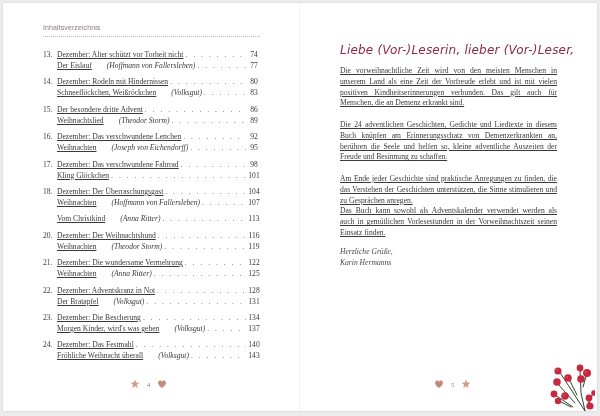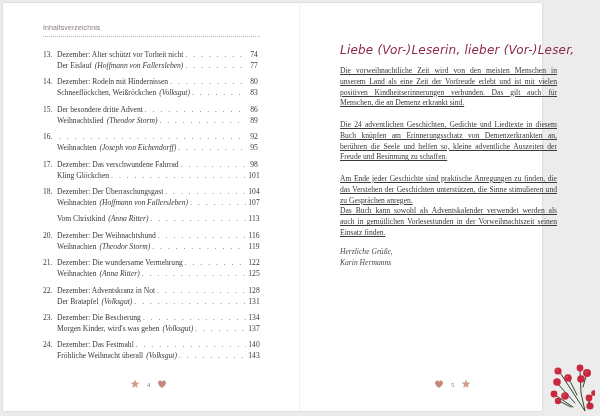--- a/index.html
+++ b/index.html
@@ -3,21 +3,21 @@
   <meta charset="utf-8">
   <style>
     * { margin: 0; padding: 0; box-sizing: border-box; }
     html, body {
       width: 600px; height: 416px; overflow: hidden;
       background: #ececec;
       font-family: "Liberation Serif", "DejaVu Serif", serif;
     }
     .spread {
       position: absolute; left: 3px; top: 3px;
-      width: 539px; height: 408px;
+      width: 594px; height: 408px;
       background: #ffffff;
       box-shadow: 0 0 2px rgba(0,0,0,0.15);
     }
     .page {
       position: absolute; top: 0; height: 408px;
     }
     .page.left { left: 0; width: 297px; border-right: 1px solid #f2f2f2; }
     .page.right { left: 297px; width: 297px; }
 
     
@@ -34,22 +34,22 @@
       position: absolute; left: 40px; top: 46px; width: 217px;
     }
     .toc-group { margin-bottom: 5.4px; }
     .toc-line {
       display: flex; align-items: baseline;
       font-size: 7.6px; line-height: 11px; color: #3a3a3a;
       white-space: nowrap;
     }
     .toc-line .num { width: 14px; flex: none; }
     .toc-line .indent { width: 14px; flex: none; }
-    .toc-line .title { flex: none; }
-    .toc-line .author { font-style: italic; margin-left: 3px; flex: none; }
+    .toc-line .title { flex: none; text-decoration: underline; }
+    .toc-line .author { font-style: italic; margin-left: 15px; flex: none; }
     .toc-line .dots {
       flex: 1 1 auto; overflow: hidden; margin: 0 2px;
       color: #555; letter-spacing: 2px;
     }
     .toc-line .dots::before {
       content: ". . . . . . . . . . . . . . . . . . . . . . . . . . . . . . . . . . . . . . . . . . . . . . . . . . . . . . . .";
     }
     .toc-line .page-num { flex: none; text-align: center; min-width: 12px; }
 
     .folio {
@@ -133,20 +133,21 @@
       <span class="indent"></span>
       <span class="title">Weihnachtslied</span>
       <span class="author">(Theodor Storm)</span>
       <span class="dots"></span>
       <span class="page-num">89</span>
     </div>
         </div>
         <div class="toc-group">
     <div class="toc-line">
       <span class="num">16.</span>
+      <span class="title">Dezember: Das verschwundene Lenchen</span>
       <span class="dots"></span>
       <span class="page-num">92</span>
     </div>
     <div class="toc-line">
       <span class="indent"></span>
       <span class="title">Weihnachten</span>
       <span class="author">(Joseph von Eichendorff)</span>
       <span class="dots"></span>
       <span class="page-num">95</span>
     </div>

